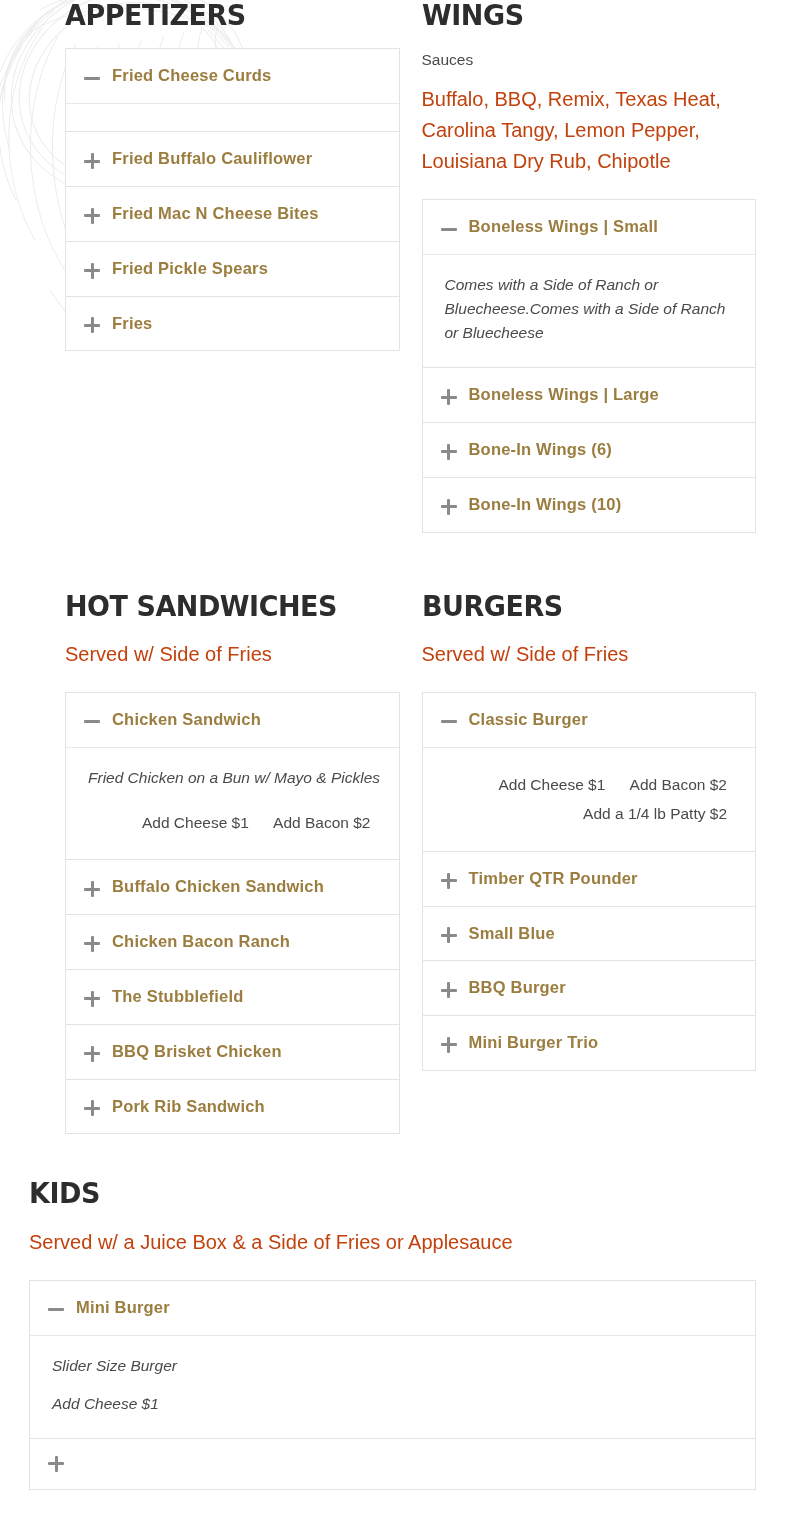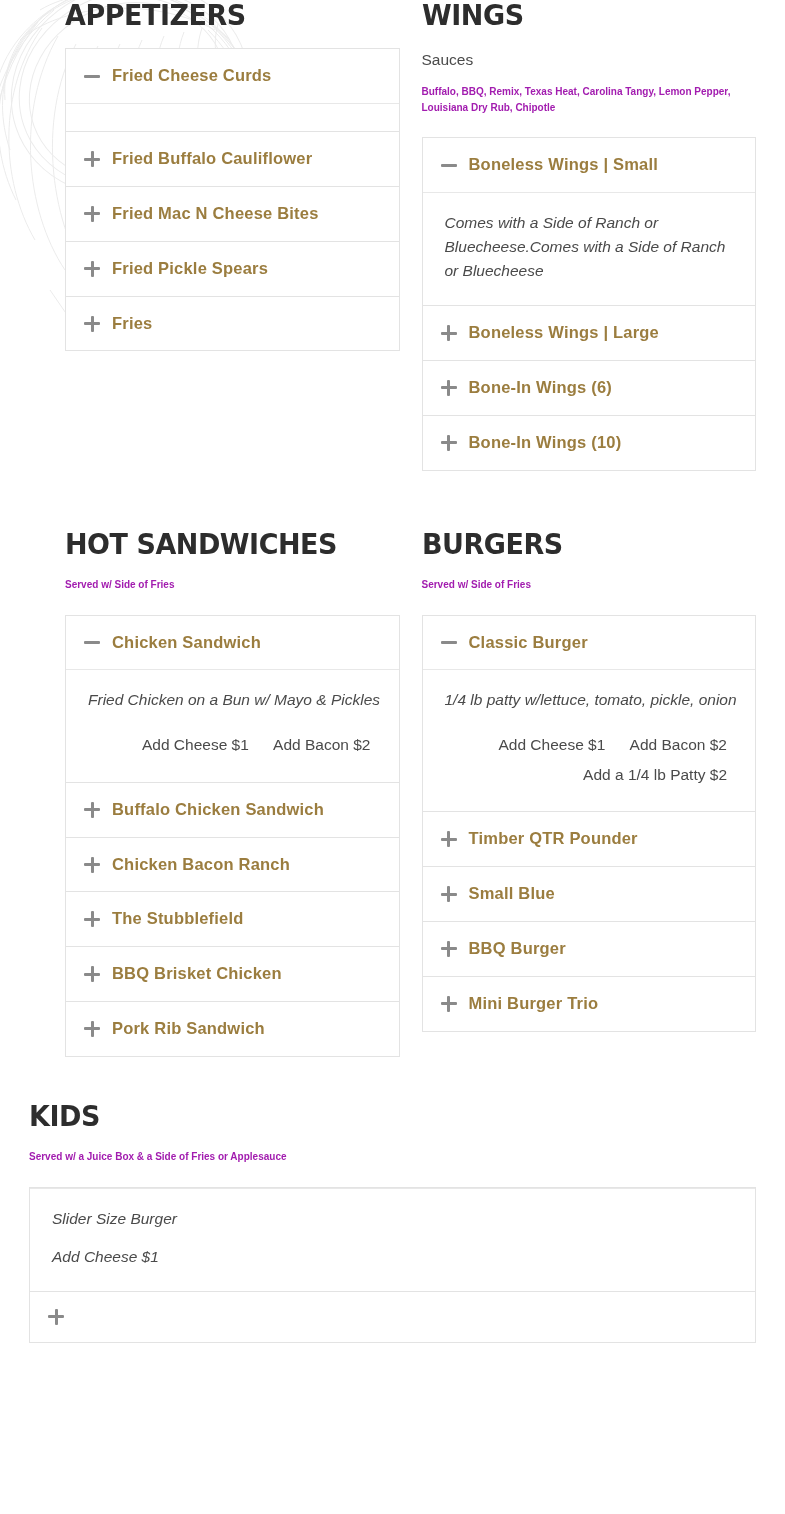--- a/index.html
+++ b/index.html
@@ -57,37 +57,36 @@
     transform: scaleX(0.93);
     transform-origin: left center;
   }
   .section-sub {
     font-size: 15.5px;
     color: #4a4a4a;
     line-height: 1.55;
     margin: 16px 0 12px 0;
   }
   .section-desc {
-    font-size: 10px;
-    color: #a21caf;
+    font-size: 20px;
+    color: #c2410c;
     line-height: 1.55;
     margin: 0 0 22px 0;
-    font-weight: bold;
   }
 
   .accordion {
     border: 1px solid #e3e3e3;
     background: #fff;
   }
   .acc-item { border-bottom: 1px solid #e3e3e3; }
   .acc-item:last-child { border-bottom: none; }
 
   .acc-head {
     display: flex;
-    align-items: center;
+    align-items: flex-end;
     gap: 12px;
     padding: 17px 18px 17px 18px;
     cursor: pointer;
     background: #fff;
   }
   .acc-icon {
     width: 16px;
     height: 16px;
     position: relative;
     flex: 0 0 16px;
@@ -342,21 +341,20 @@
       <p class="section-desc">Served w/ Side of Fries</p>
 
       <div class="accordion">
 
         <div class="acc-item">
           <div class="acc-head">
             <span class="acc-icon minus"></span>
             <span class="acc-title">Classic Burger</span>
           </div>
           <div class="acc-body">
-            <p>1/4 lb patty w/lettuce, tomato, pickle, onion</p>
             <div class="addons">
               <span>Add Cheese $1</span>
               <span>Add Bacon $2</span>
               <br>
               <span>Add a 1/4 lb Patty $2</span>
             </div>
           </div>
         </div>
 
         <div class="acc-item">
@@ -393,20 +391,24 @@
   </div>
 
   <div class="spacer-md"></div>
 
   <div class="col-full kids-block">
     <h2 class="section-title">KIDS</h2>
     <p class="section-desc">Served w/ a Juice Box &amp; a Side of Fries or Applesauce</p>
 
     <div class="accordion">
       <div class="acc-item">
+        <div class="acc-head">
+          <span class="acc-icon minus"></span>
+          <span class="acc-title">Mini Burger</span>
+        </div>
         <div class="acc-body">
           <p>Slider Size Burger</p>
           <p>Add Cheese $1</p>
         </div>
       </div>
       <div class="acc-item">
         <div class="acc-head">
           <span class="acc-icon"></span>
         </div>
       </div>

